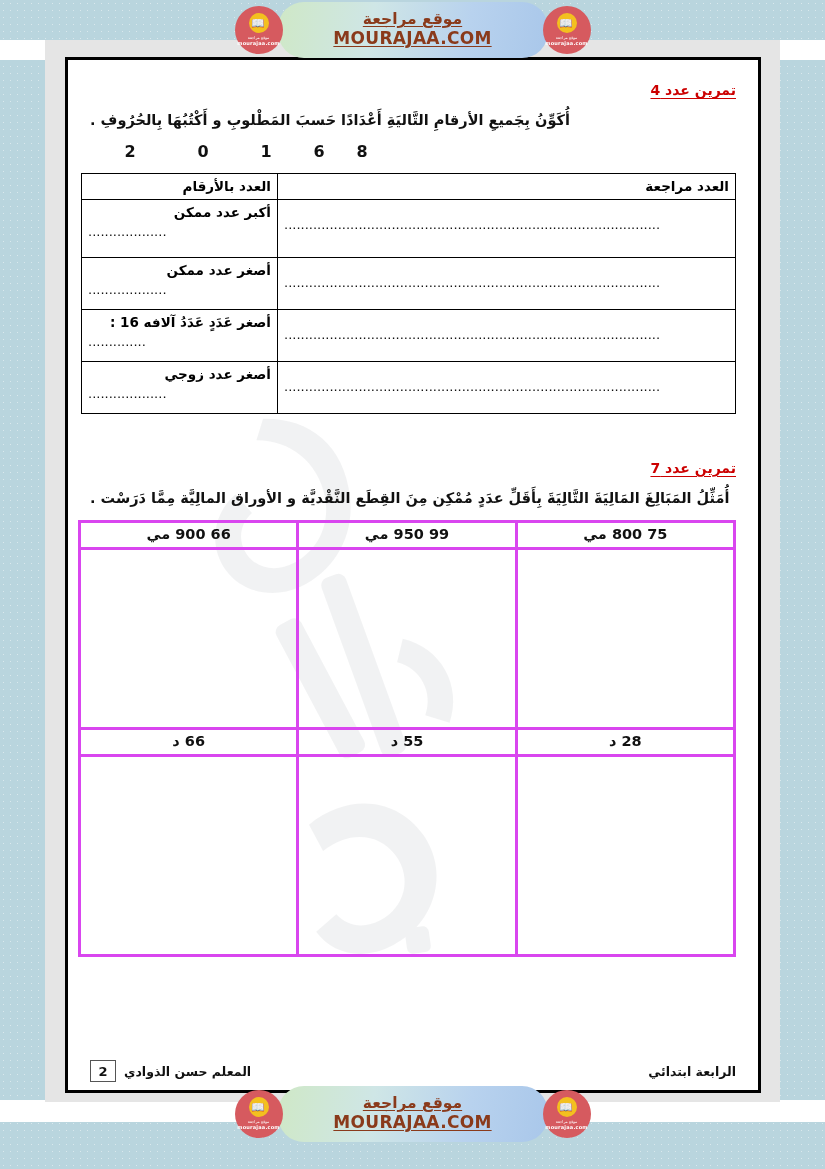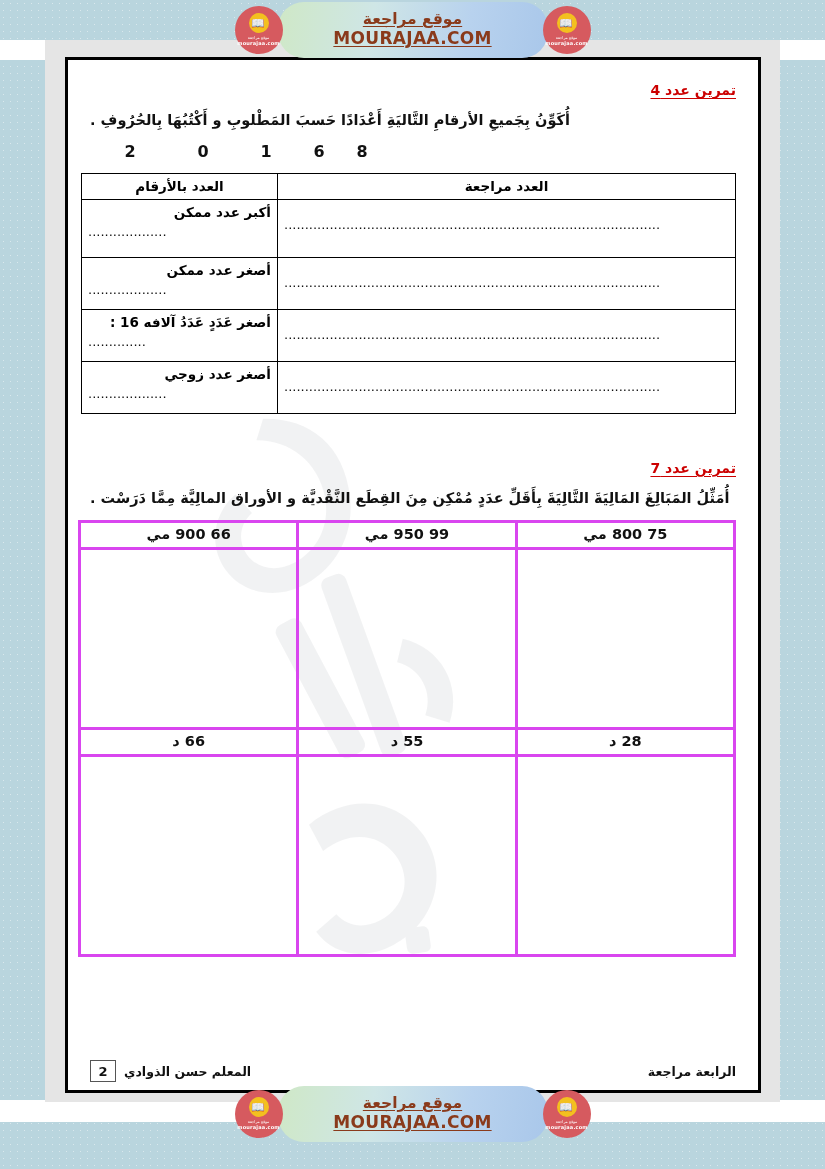--- a/index.html
+++ b/index.html
@@ -110,21 +110,20 @@
     margin-bottom:10px;
   }
   table.t1 td, table.t1 th{
     border:1px solid #000;
     vertical-align:top;
     padding:3px 6px 4px 6px;
   }
   .t1 .col-num{ width:196px; }
   .t1 .col-word{ width:458px; }
   .t1 .hdr{
-    text-align:center;
     font-size:13.5px;
     font-weight:bold;
     height:26px;
     padding-top:4px;
     padding-bottom:4px;
   }
   .t1 .cell-label{
     font-size:13.5px;
     font-weight:bold;
     text-align:right;
@@ -403,21 +402,21 @@
           </table>
         </div>
 
       </div>
 
       <div class="page-footer">
         <div class="footer-right">
           <div class="page-num">2</div>
           <span>المعلم حسن الذوادي</span>
         </div>
-        <div class="footer-left">الرابعة مراجعة</div>
+        <div class="footer-left">الرابعة ابتدائي</div>
       </div>
 
     </div>
   </div>
 </div>
 
 <div class="banner banner-top">
   <div class="banner-inner">
     <div class="banner-pill"></div>
 

